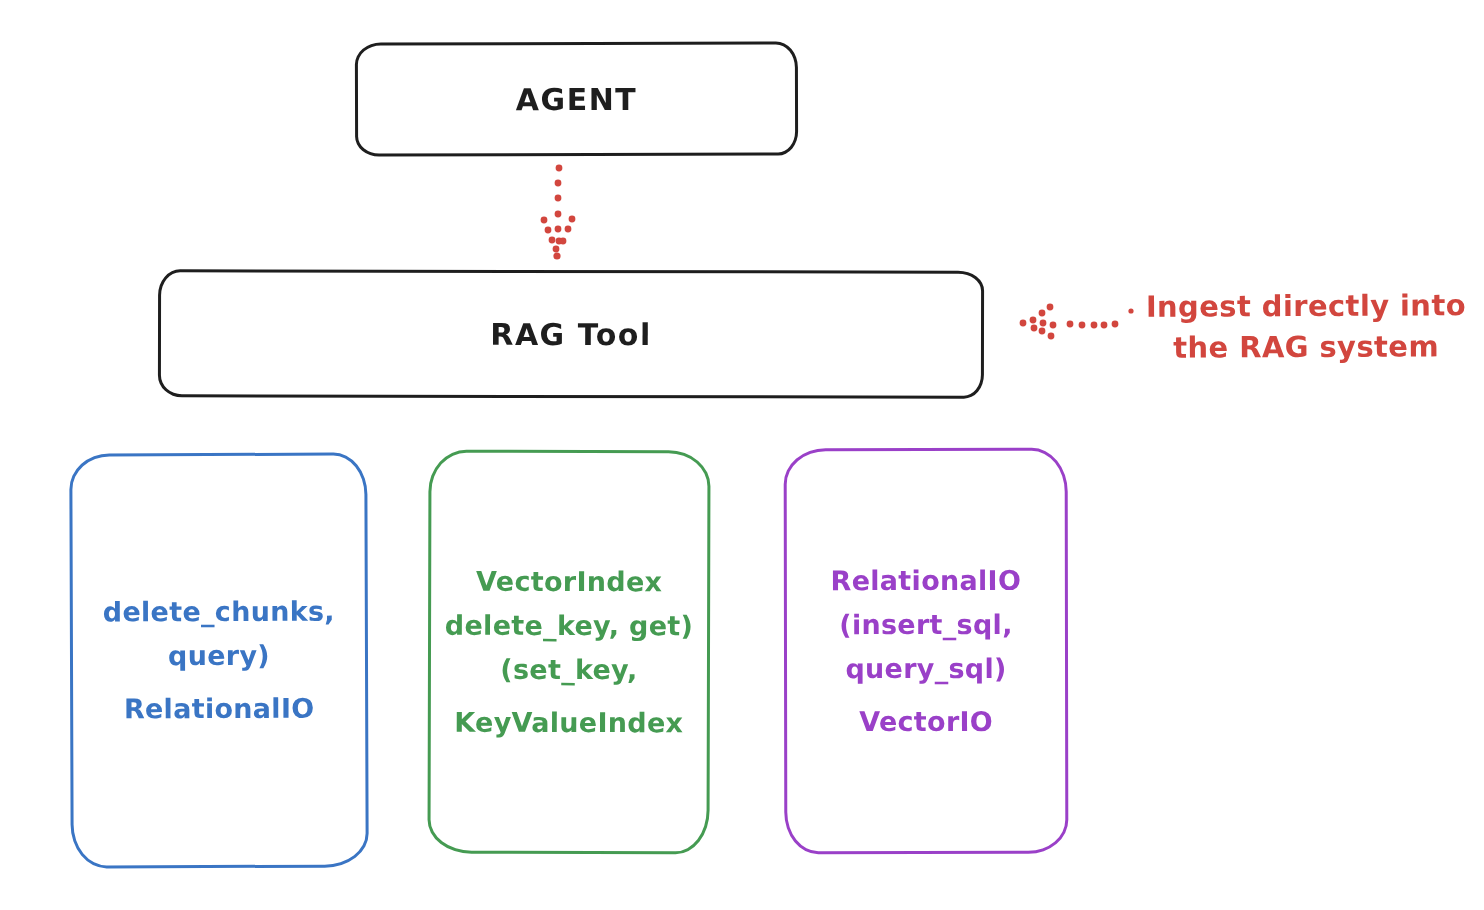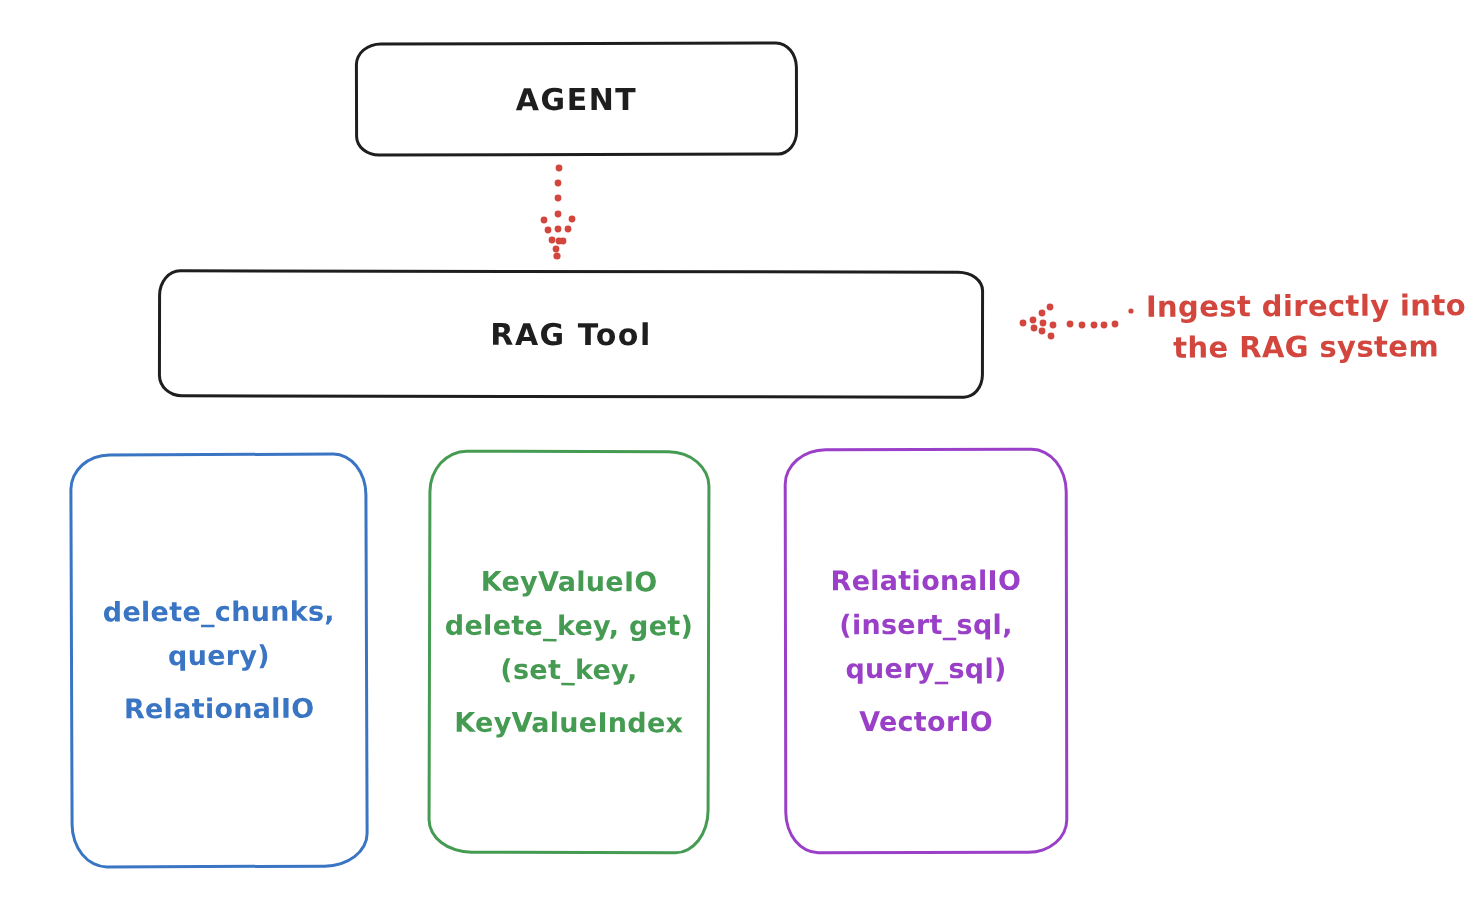--- a/index.html
+++ b/index.html
@@ -138,21 +138,21 @@
   <div class="backend-box backend-blue">
     <div class="io-lines">
       <div>delete_chunks,</div>
       <div>query)</div>
     </div>
     <div class="index-label">RelationalIO</div>
   </div>
 
   <div class="backend-box backend-green">
     <div class="io-lines">
-      <div>KeyValueIO</div>
+      <div>VectorIndex</div>
       <div>delete_key, get)</div>
       <div>(set_key,</div>
     </div>
     <div class="index-label">KeyValueIndex</div>
   </div>
 
   <div class="backend-box backend-purple">
     <div class="io-lines">
       <div>RelationalIO</div>
       <div>(insert_sql,</div>

